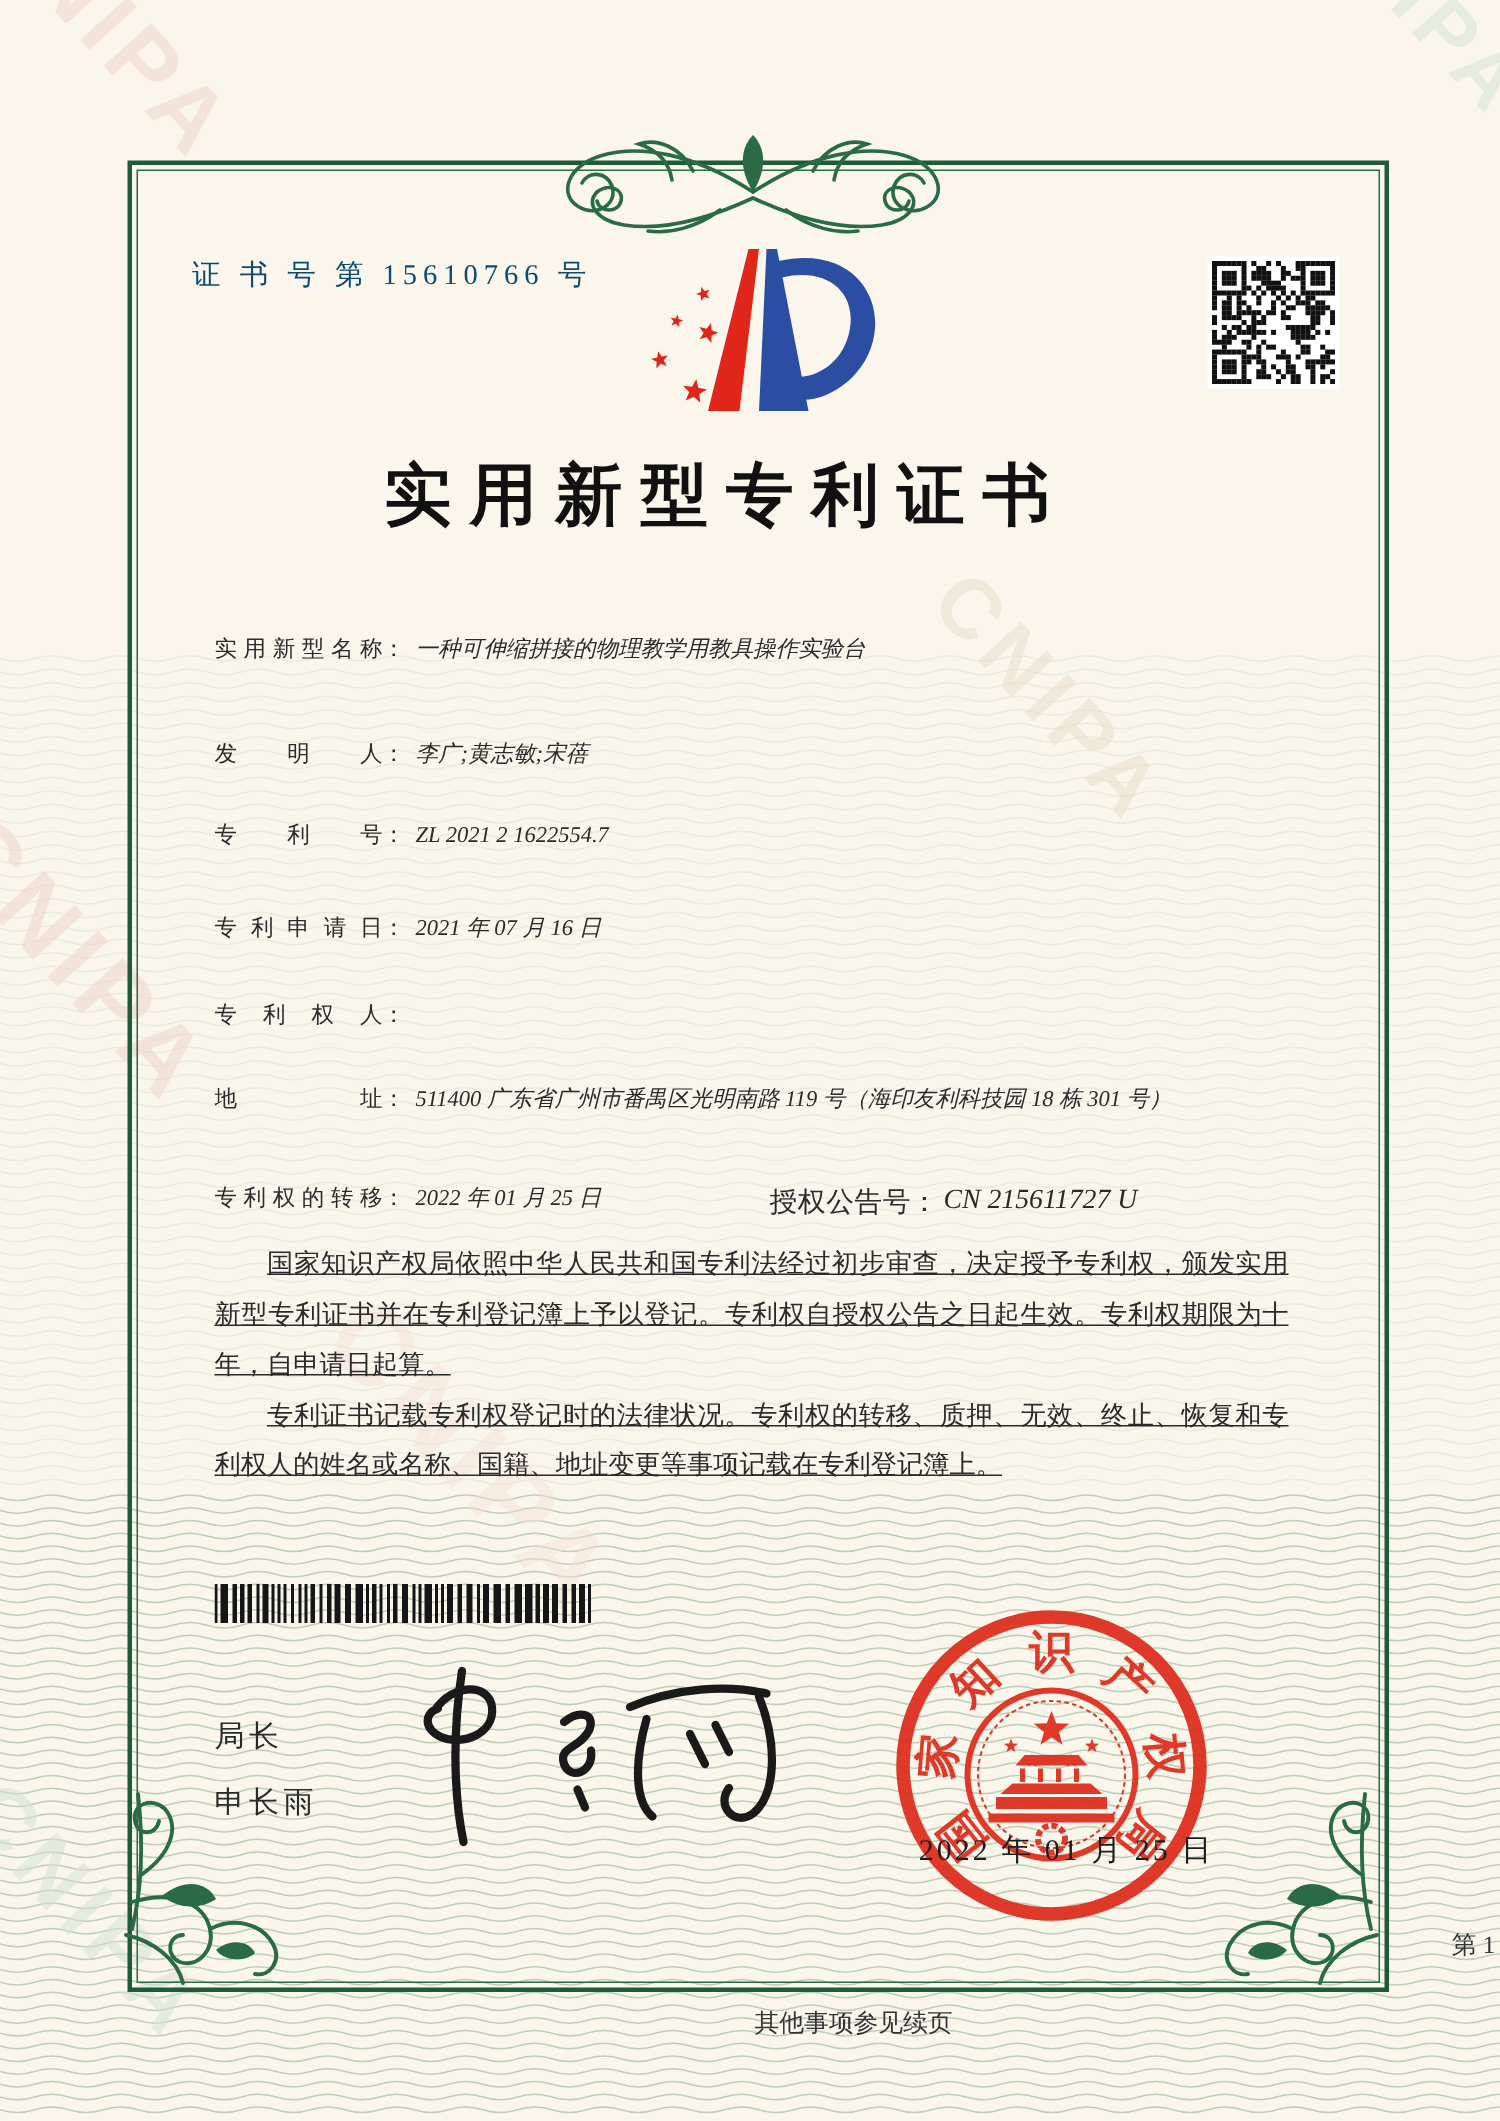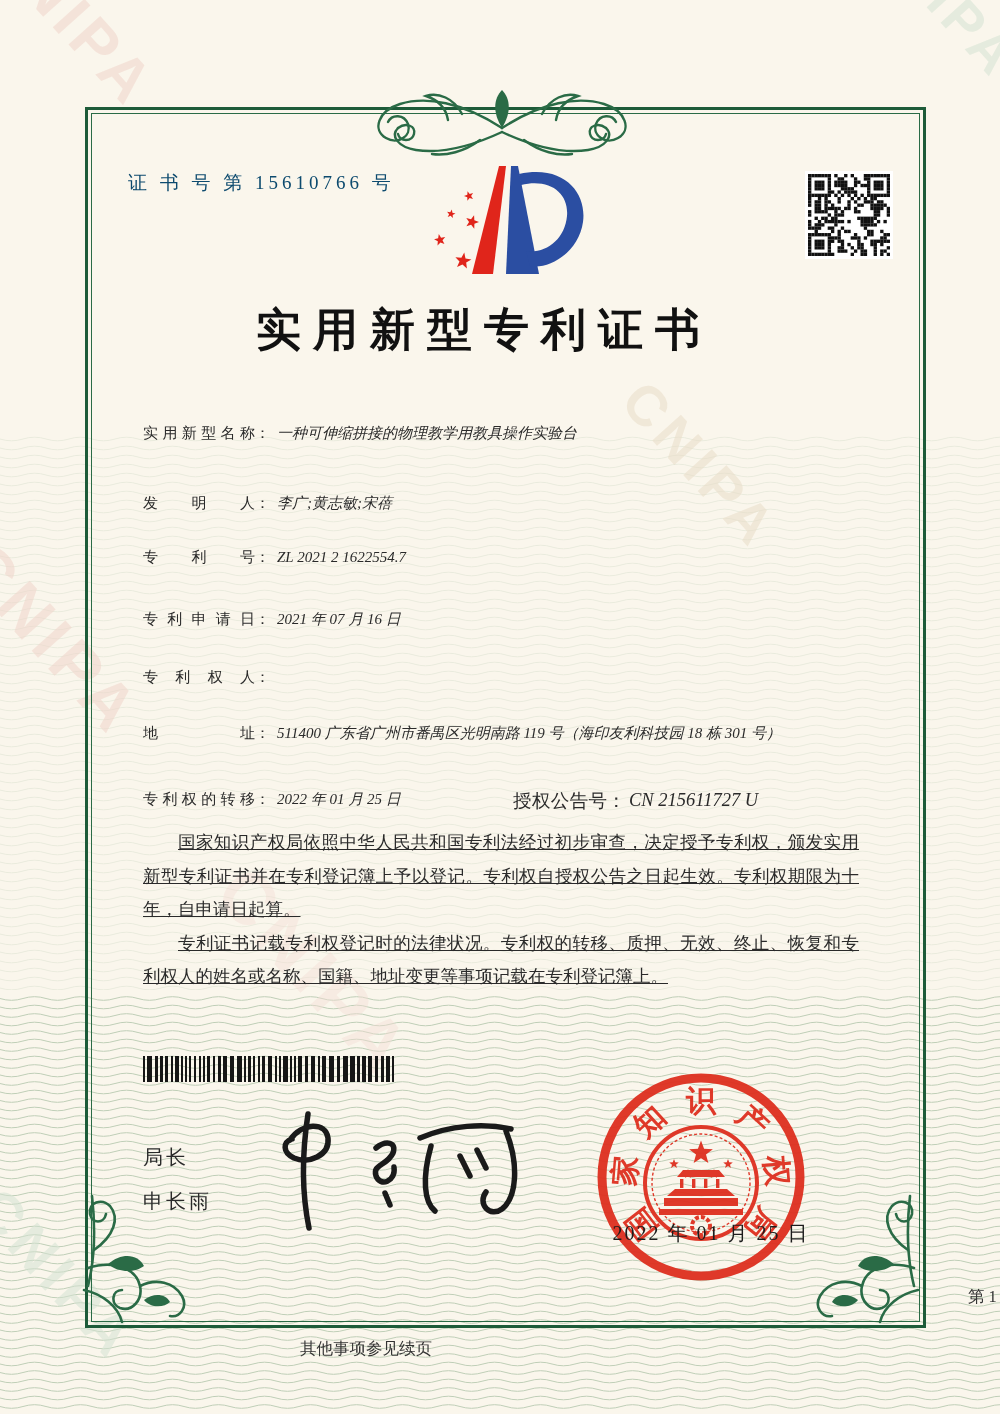--- a/index.html
+++ b/index.html
@@ -37,21 +37,21 @@
   .barcode{position:absolute;left:143px;top:1056px;width:258px;height:26px;}
   .sig-title{position:absolute;left:143px;top:1144px;font-size:20px;letter-spacing:3px;}
   .sig-name{position:absolute;left:143px;top:1188px;font-size:20px;letter-spacing:3px;text-align:center;}
   .signature{position:absolute;left:268px;top:1098px;width:272px;height:142px;}
 
   .seal{position:absolute;left:590px;top:1066px;width:222px;height:222px;opacity:.95;}
   .seal-date{position:absolute;left:606px;top:1220px;width:210px;text-align:center;
       font-size:20px;letter-spacing:2px;color:#1c1c1c;}
 
   .page-no{position:absolute;left:85px;top:1286px;width:997px;text-align:right;font-size:16.5px;color:#333;}
-  .note{position:absolute;left:300px;top:1338px;width:335px;text-align:left;font-size:16.5px;color:#333;}
+  .note{position:absolute;left:300px;top:1338px;width:335px;text-align:right;font-size:16.5px;color:#333;}
 
   .waves{position:absolute;left:0;pointer-events:none;}
   .ornament{position:absolute;left:340px;top:82px;width:324px;height:88px;}
   .corner{position:absolute;width:112px;height:132px;}
   .corner.left{left:78px;top:1192px;}
   .corner.right{left:812px;top:1192px;transform:scaleX(-1);}
 </style>
 </head>
 <body>
 

